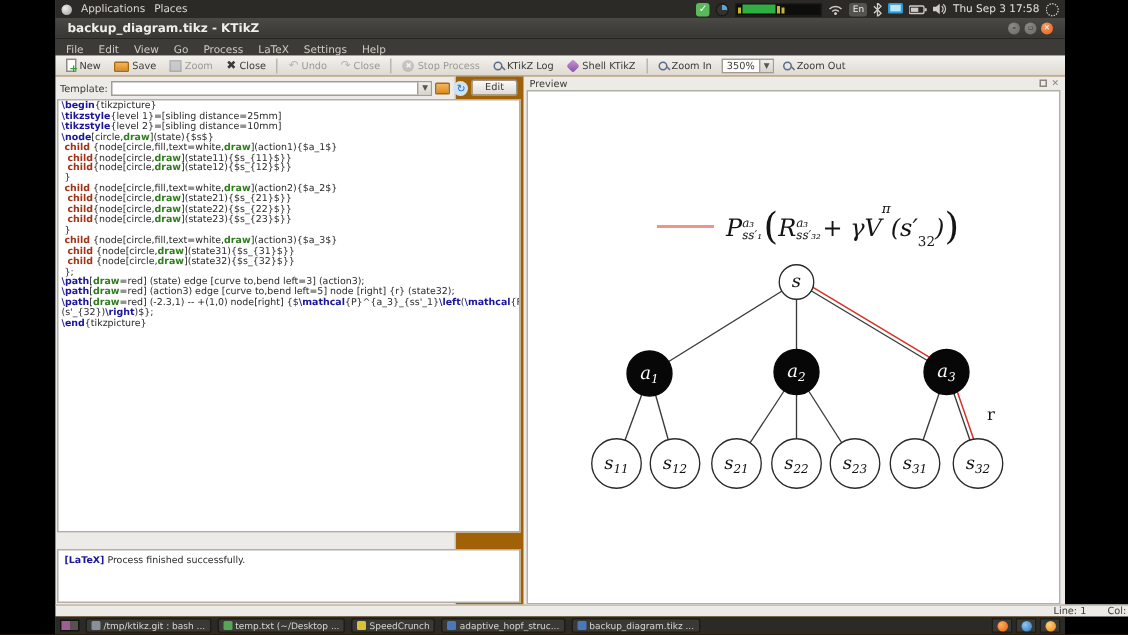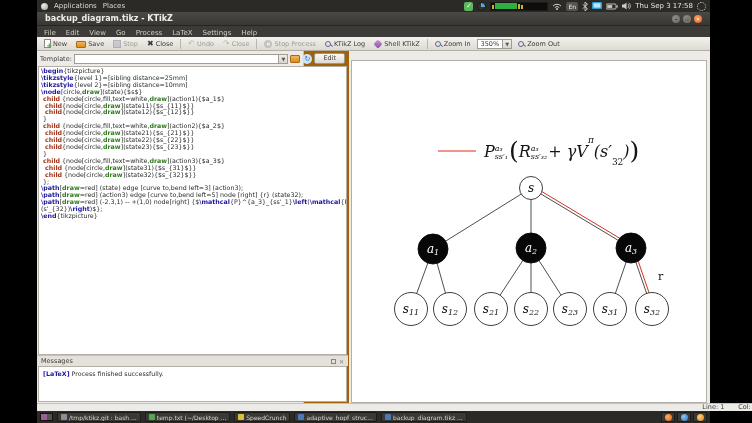--- a/index.html
+++ b/index.html
@@ -202,21 +202,21 @@
     <span class="tbtn">
           <span class="ic ic-new"></span>
           <span>New</span>
         </span>
     <span class="tbtn">
           <span class="ic ic-open"></span>
           <span>Save</span>
         </span>
     <span class="tbtn dis">
           <span class="ic ic-save"></span>
-          <span>Stop</span>
+          <span>Zoom</span>
         </span>
     <span class="tbtn">
           <span class="ic ic-close">✖</span>
           <span>Close</span>
         </span>
     <span class="tsep"></span>
     <span class="tbtn dis">
           <span class="ic ic-undo">↶</span>
           <span>Undo</span>
         </span>
@@ -280,33 +280,33 @@
           <div class="code-line"> <span class="tk-child">child</span> {node[circle,fill,text=white,<span class="tk-draw">draw</span>](action3){$a_3$}</div>
           <div class="code-line">  <span class="tk-child">child</span> {node[circle,<span class="tk-draw">draw</span>](state31){$s_{31}$}}</div>
           <div class="code-line">  <span class="tk-child">child</span> {node[circle,<span class="tk-draw">draw</span>](state32){$s_{32}$}}</div>
           <div class="code-line"> };</div>
           <div class="code-line"><span class="tk-cmd">\path</span>[<span class="tk-draw">draw</span>=red] (state) edge [curve to,bend left=3] (action3);</div>
           <div class="code-line"><span class="tk-cmd">\path</span>[<span class="tk-draw">draw</span>=red] (action3) edge [curve to,bend left=5] node [right] {r} (state32);</div>
           <div class="code-line"><span class="tk-cmd">\path</span>[<span class="tk-draw">draw</span>=red] (-2.3,1) -- +(1,0) node[right] {$<span class="tk-cmd">\mathcal</span>{P}^{a_3}_{ss'_1}<span class="tk-cmd">\left</span>(<span class="tk-cmd">\mathcal</span>{R}^{a_3}_{ss'_{32}}+ V^</div>
           <div class="code-line">(s'_{32})<span class="tk-cmd">\right</span>)$};</div>
           <div class="code-line"><span class="tk-cmd">\end</span>{tikzpicture}</div>
         </div>
-    <div class="msg-head">
-      <span>Messages</span>
+    <div class="msg-body">
+      <span class="latex-tag">[LaTeX]</span><span> Process finished successfully.</span>
+    </div>
+  </div>
+
+  <div class="rightpane">
+    <div class="prev-head">
+      <span>Preview</span>
       <span class="dockbtns">
         <span class="dk-float"></span>
         <span class="dk-close">✕</span>
       </span>
     </div>
-    <div class="msg-body">
-      <span class="latex-tag">[LaTeX]</span><span> Process finished successfully.</span>
-    </div>
-  </div>
-
-  <div class="rightpane">
     <div class="prev-body">
       <svg id="tree-svg" width="356" height="343" viewBox="0 0 356 343">
             <line x1="179" y1="127" x2="81" y2="188" class="edge"></line>
             <line x1="179" y1="127" x2="179" y2="187" class="edge"></line>
             <line x1="179" y1="127" x2="279" y2="187" class="edge"></line>
             <line x1="81" y1="188" x2="59" y2="248" class="edge"></line>
             <line x1="81" y1="188" x2="98" y2="248" class="edge"></line>
             <line x1="179" y1="187" x2="139" y2="248" class="edge"></line>
             <line x1="179" y1="187" x2="179" y2="248" class="edge"></line>
             <line x1="179" y1="187" x2="218" y2="248" class="edge"></line>

